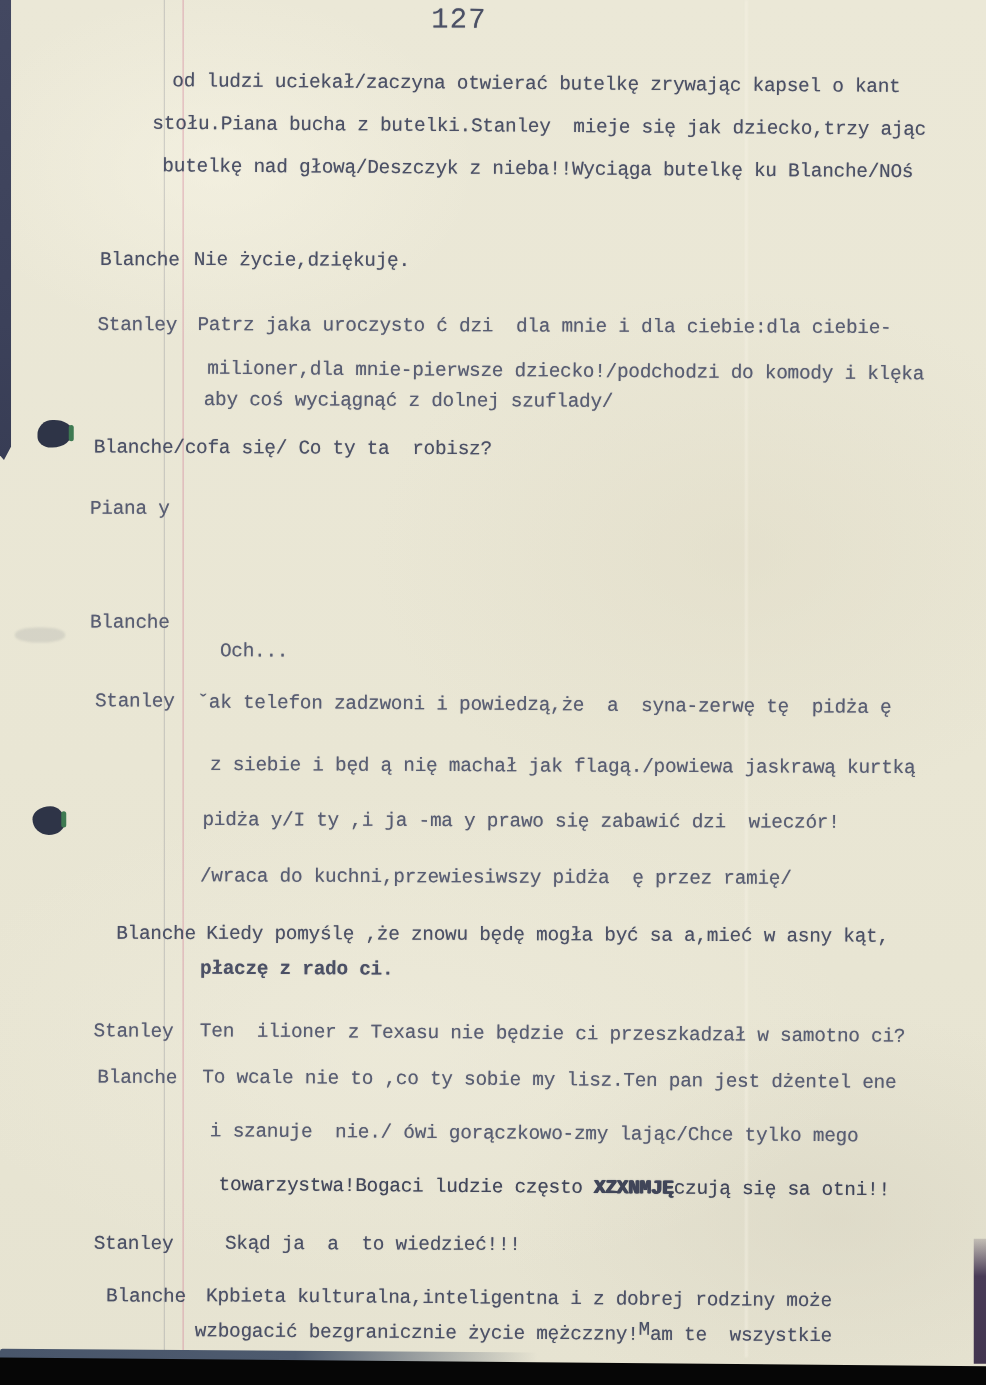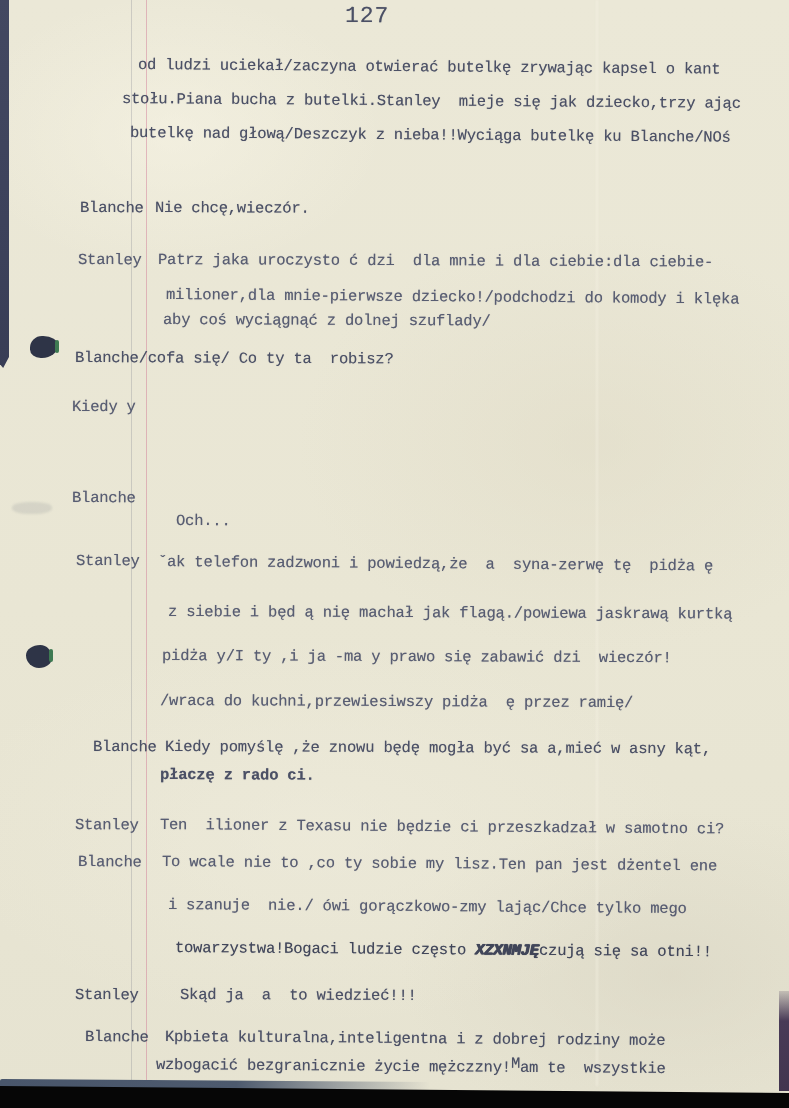--- a/index.html
+++ b/index.html
@@ -10,21 +10,21 @@
       radial-gradient(ellipse 500px 260px at 40% 75%, rgba(240,237,222,.5), transparent 75%),
       radial-gradient(ellipse 360px 220px at 85% 88%, rgba(214,210,192,.5), transparent 75%),
       linear-gradient(180deg,#ebe8d7 0%,#e9e6d4 55%,#e6e3d1 100%);
     font-family:"Liberation Mono","DejaVu Sans Mono",monospace;
     color:#4b5065;}
   .tline{position:absolute;white-space:pre;font-size:15.5px;letter-spacing:-0.2px;
     line-height:18px;text-shadow:0 0 0.7px rgba(72,78,104,.55);transform-origin:left top;}
   .r1{transform:rotate(0.45deg);} .r2{transform:rotate(0.25deg);} .r3{transform:rotate(0.1deg);}
   .dark{color:#414659;} .faint{color:#585d72;}
   .pagenum{font-size:23px;letter-spacing:1px;}
-  .struck{font-weight:bold;text-shadow:0.6px 0 currentColor,-0.6px 0 currentColor,0 0 1px rgba(60,65,90,.8);font-style:italic;}
+  .struck{font-weight:bold;text-shadow:0.6px 0 currentColor,-0.6px 0 currentColor,0 0 1px rgba(60,65,90,.8);}
   .raised{position:relative;top:-4px;}
   .vline{position:absolute;top:0;height:1086px;width:1px;}
   .vline.gray{left:131px;background:rgba(112,117,132,.26);}
   .vline.pink{left:146px;background:rgba(204,108,140,.42);}
   .crease{position:absolute;left:596px;top:0;width:2px;height:1086px;
     background:rgba(246,243,229,.55);filter:blur(1px);}
   .edge-left{position:absolute;left:0;top:0;width:9px;height:368px;
     background:linear-gradient(180deg,#434861 0%,#3c415a 70%,#383d55 100%);
     clip-path:polygon(0 0,100% 0,100% 97%,35% 100%,0 99%);}
   .edge-right{position:absolute;left:779px;top:991px;width:10px;height:100px;
@@ -58,30 +58,30 @@
     </div>
   <div class="smudge"></div>
 
   <div class="tline pagenum r2" style="left:345px;top:7px;">127</div>
 
   <div class="tline r1" style="left:138px;top:56px;">od ludzi uciekał/zaczyna otwierać butelkę zrywając kapsel o kant</div>
   <div class="tline r1" style="left:122px;top:90px;">stołu.Piana bucha z butelki.Stanley  mieje się jak dziecko,trzy ając</div>
   <div class="tline r1" style="left:130px;top:124px;">butelkę nad głową/Deszczyk z nieba!!Wyciąga butelkę ku Blanche/NOś</div>
 
   <div class="tline r2" style="left:80px;top:199px;">Blanche</div>
-  <div class="tline r2" style="left:155px;top:199px;">Nie chcę,wieczór.</div>
+  <div class="tline r2" style="left:155px;top:199px;">Nie życie,dziękuję.</div>
 
   <div class="tline r2 faint" style="left:78px;top:251px;">Stanley</div>
   <div class="tline r2 faint" style="left:158px;top:251px;">Patrz jaka uroczysto ć dzi  dla mnie i dla ciebie:dla ciebie-</div>
   <div class="tline r1 faint" style="left:166px;top:286px;">milioner,dla mnie-pierwsze dziecko!/podchodzi do komody i klęka</div>
   <div class="tline r2 faint" style="left:163px;top:311px;">aby coś wyciągnąć z dolnej szuflady/</div>
 
   <div class="tline r2" style="left:75px;top:349px;">Blanche/cofa się/ Co ty ta  robisz?</div>
 
-  <div class="tline r3 faint" style="left:72px;top:398px;">Kiedy y</div>
+  <div class="tline r3 faint" style="left:72px;top:398px;">Piana y</div>
 
   <div class="tline r2 faint" style="left:72px;top:489px;">Blanche</div>
   <div class="tline r2 faint" style="left:176px;top:489px;margin-top:23px;">Och...</div>
 
   <div class="tline r2 faint" style="left:76px;top:552px;">Stanley</div>
   <div class="tline r1 faint" style="left:158px;top:553px;">ˇak telefon zadzwoni i powiedzą,że  a  syna-zerwę tę  pidża ę</div>
   <div class="tline r2 faint" style="left:168px;top:603px;">z siebie i będ ą nię machał jak flagą./powiewa jaskrawą kurtką</div>
   <div class="tline r2 faint" style="left:162px;top:647px;">pidża y/I ty ,i ja -ma y prawo się zabawić dzi  wieczór!</div>
   <div class="tline r2 faint" style="left:160px;top:692px;">/wraca do kuchni,przewiesiwszy pidża  ę przez ramię/</div>
 

